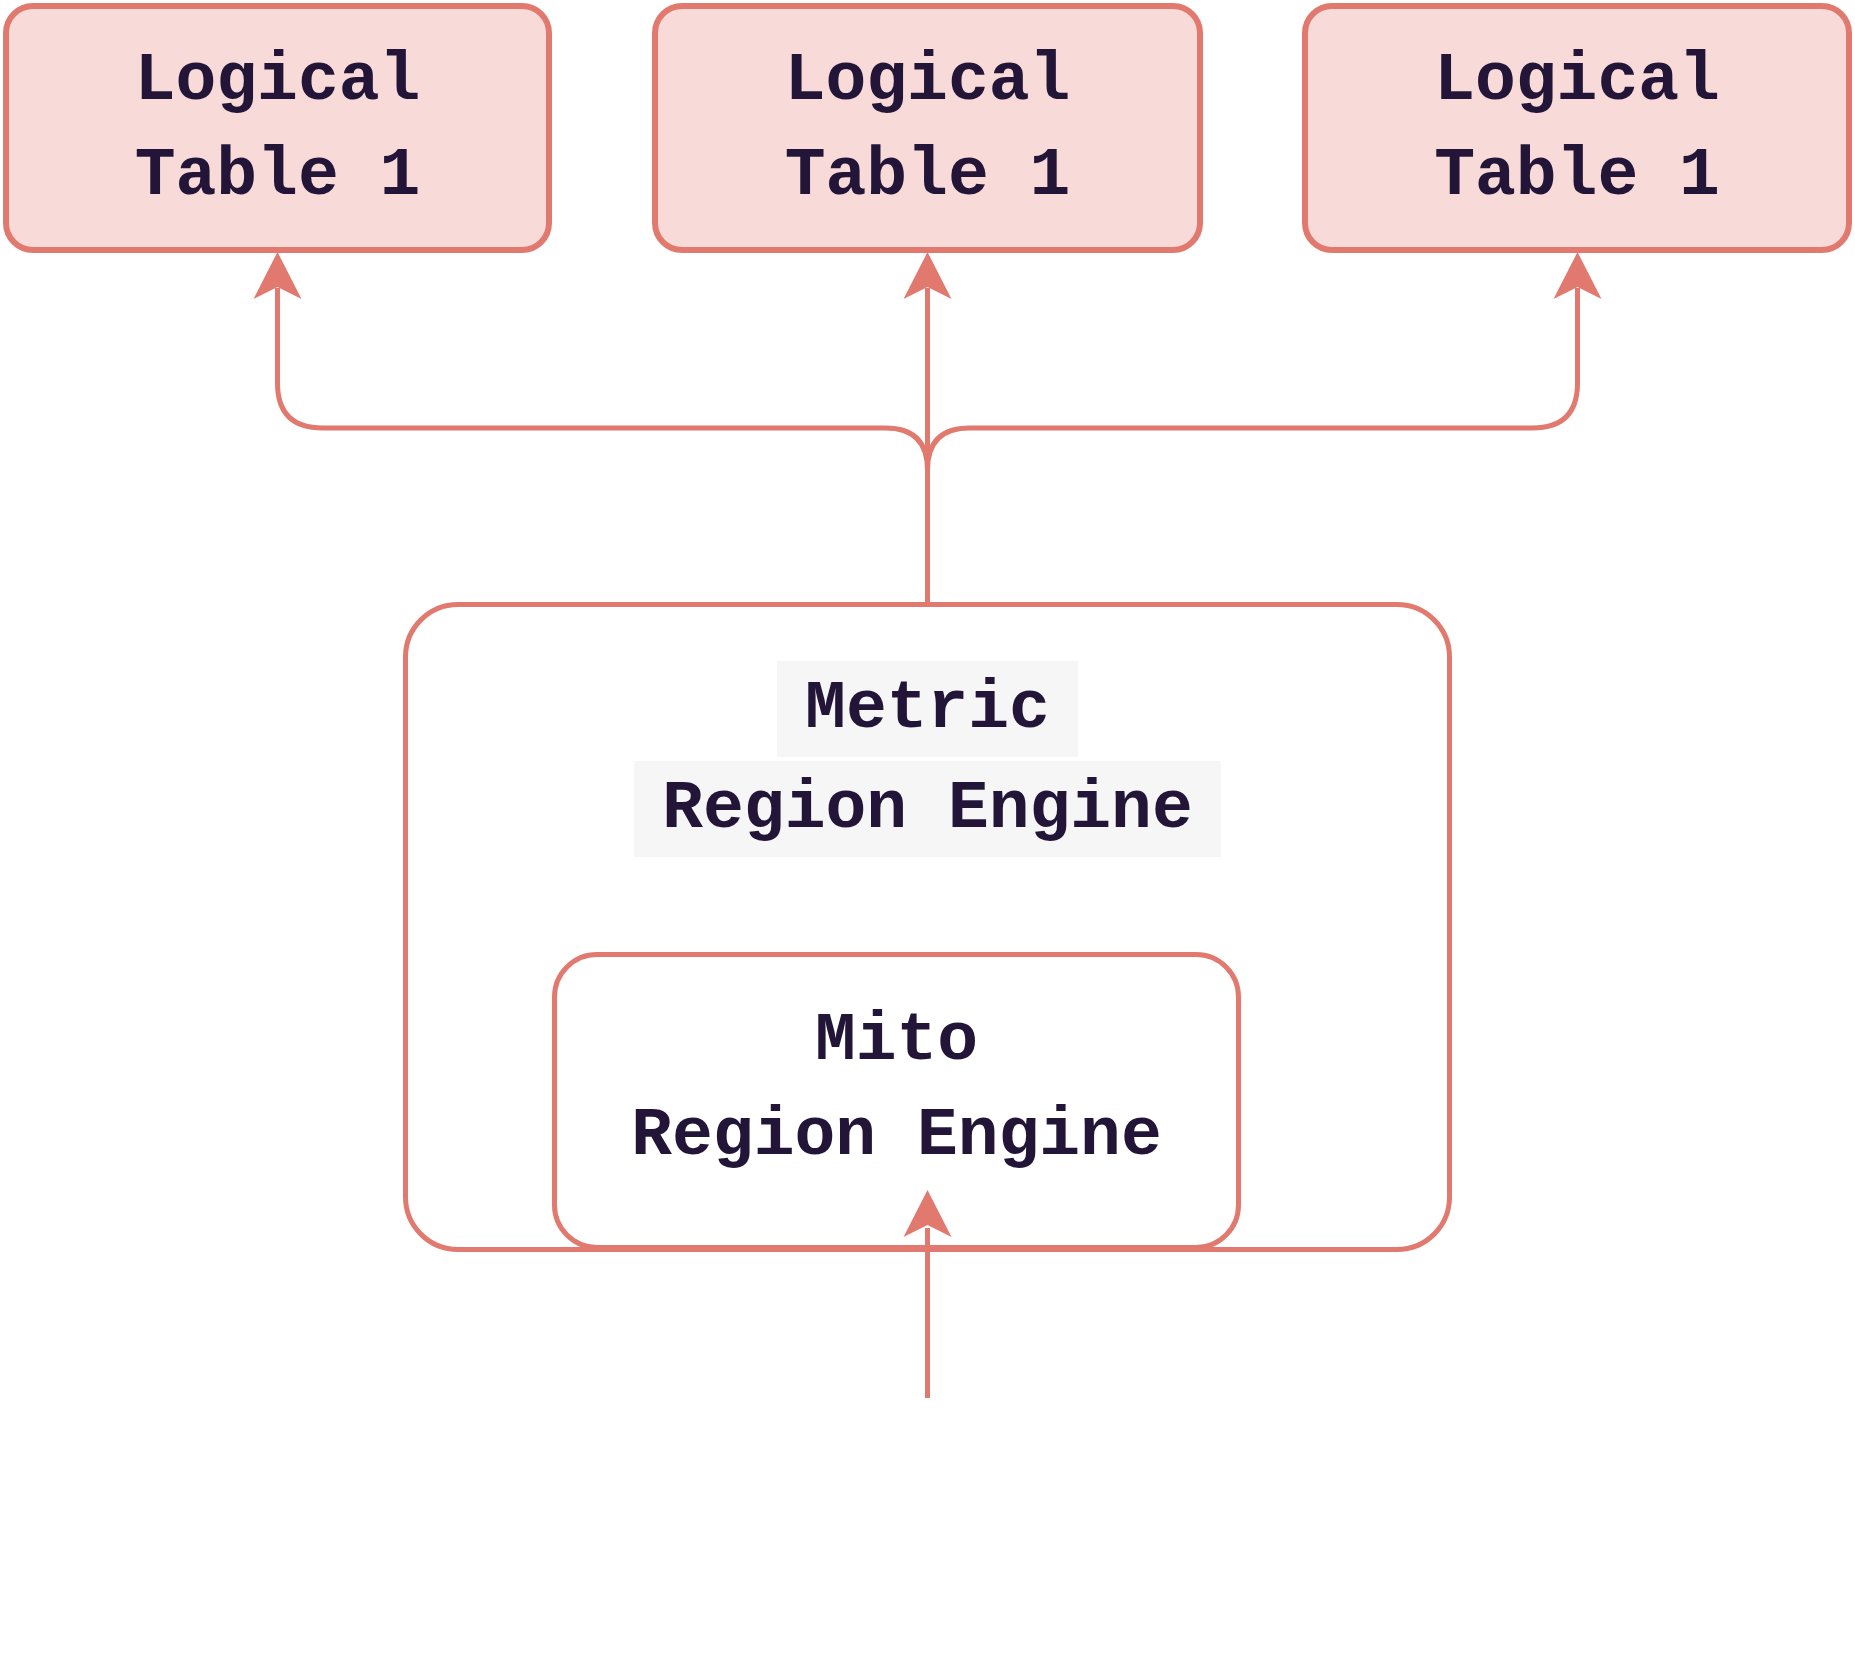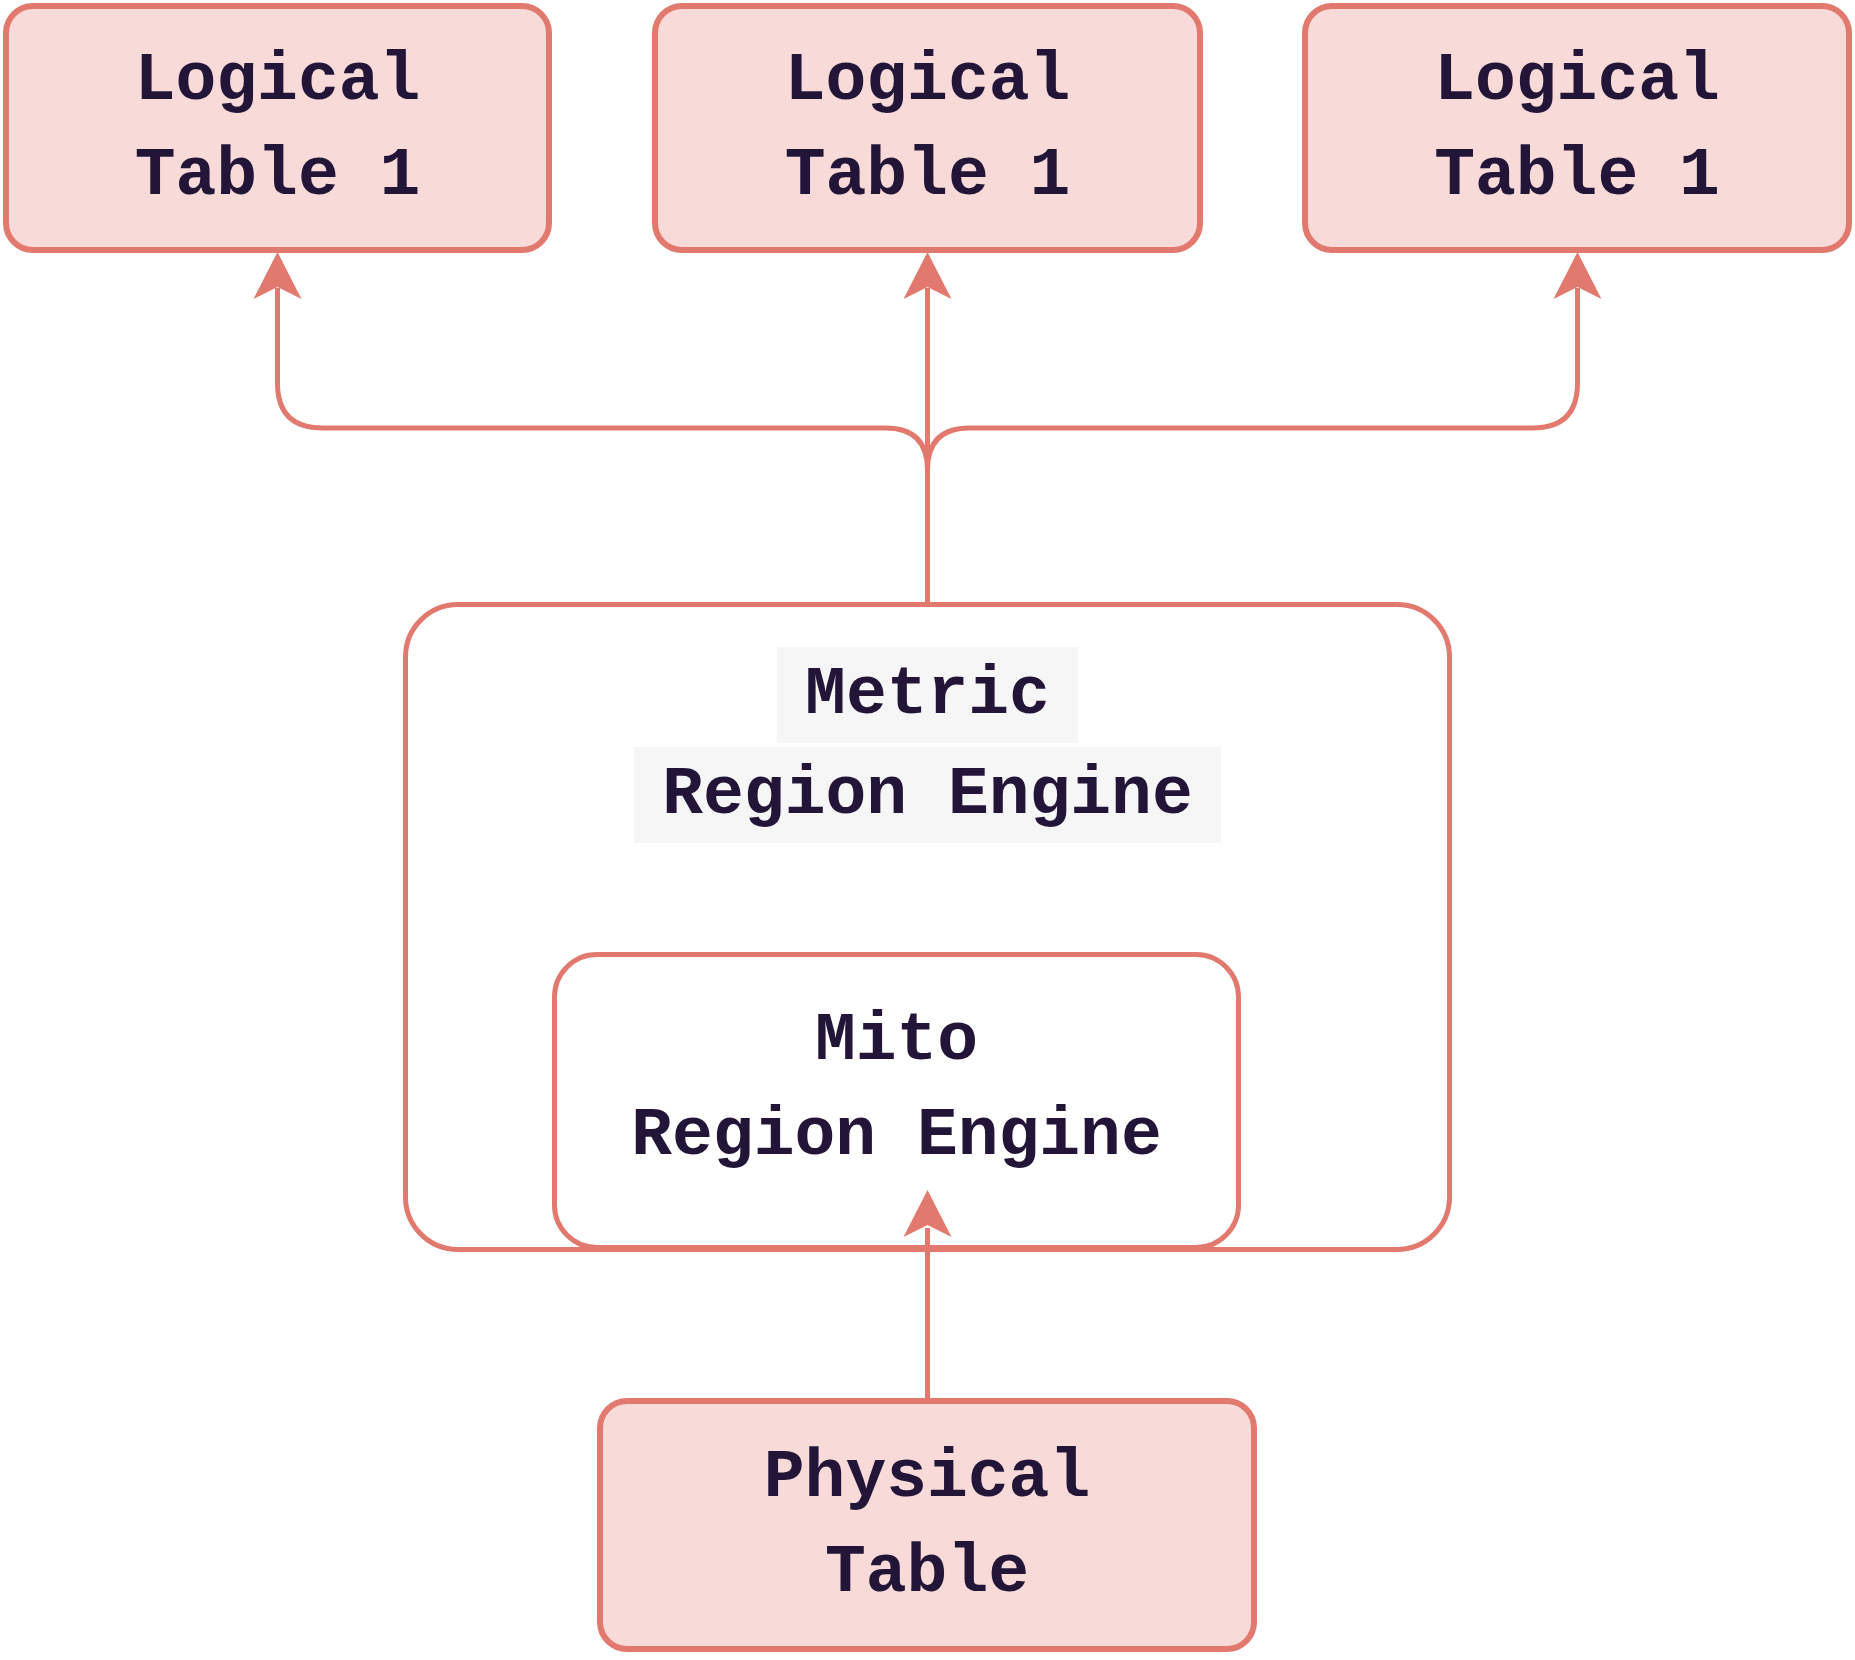--- a/index.html
+++ b/index.html
@@ -26,21 +26,21 @@
     background:var(--node-fill);
     border:6px solid var(--node-border);
     border-radius:30px;
   }
   .container-box{
     background:var(--background);
     border:5px solid var(--node-border);
   }
   #metric-box{
     left:403px;top:602px;width:1049px;height:650px;
-    border-radius:55px;justify-content:flex-start;padding-top:38px;
+    border-radius:55px;justify-content:flex-start;padding-top:52px;
   }
   #mito-box{
     left:552px;top:952px;width:689px;height:298px;
     border-radius:45px;padding-bottom:26px;
   }
   #logical-1{left:3px;top:3px;width:549px;height:250px;}
   #logical-2{left:652px;top:3px;width:551px;height:250px;}
   #logical-3{left:1302px;top:3px;width:550px;height:250px;}
   #physical-box{left:597px;top:1398px;width:660px;height:254px;}
   .hl-line{
@@ -76,24 +76,20 @@
   <div class="node container-box" id="metric-box">
     <span class="hl-line">Metric</span>
     <span class="hl-line">Region Engine</span>
   </div>
 
   <div class="node container-box" id="mito-box">
     <span class="plain-line">Mito</span>
     <span class="plain-line">Region Engine</span>
   </div>
 
-  <div class="node pink" id="physical-box">
-    <span class="plain-line">Physical</span>
-    <span class="plain-line">Table</span>
-  </div>
 
   <svg id="edges-svg" viewBox="0 0 1855 1660" xmlns="http://www.w3.org/2000/svg">
     <path class="edge" d="M 277.5 288 V 383 Q 277.5 428 322.5 428 H 885.5 Q 927.5 428 927.5 470 V 604"></path>
     <path class="edge" d="M 1577.5 288 V 383 Q 1577.5 428 1532.5 428 H 969.5 Q 927.5 428 927.5 470 V 604"></path>
     <path class="edge" d="M 927.5 288 V 604"></path>
     <path class="edge" d="M 927.5 1398 V 1228"></path>
     <polygon class="arrowhead" points="277.5,252 301.5,299 277.5,287 253.5,299"></polygon>
     <polygon class="arrowhead" points="927.5,252 951.5,299 927.5,287 903.5,299"></polygon>
     <polygon class="arrowhead" points="1577.5,252 1601.5,299 1577.5,287 1553.5,299"></polygon>
     <polygon class="arrowhead" points="927.5,1190 951.5,1237 927.5,1225 903.5,1237"></polygon>

